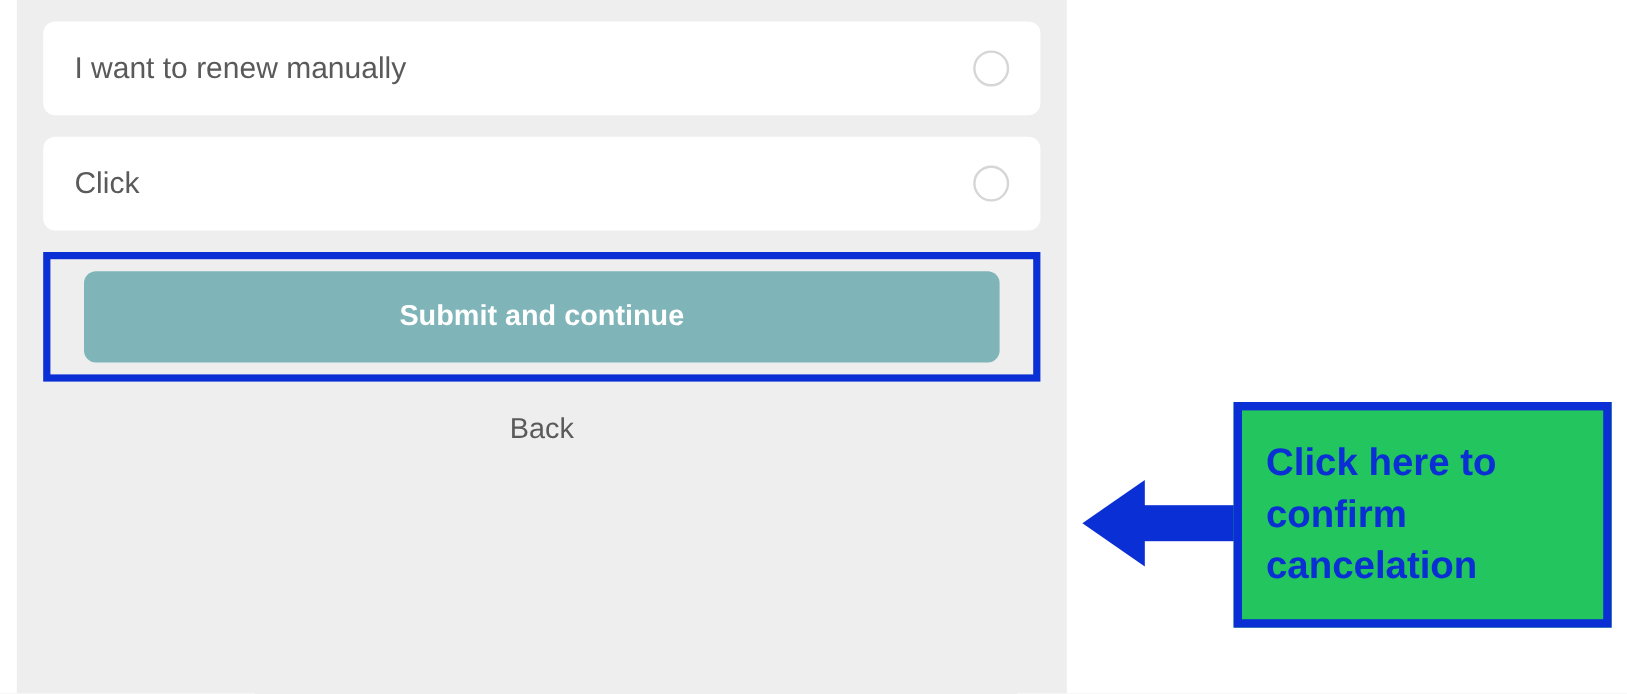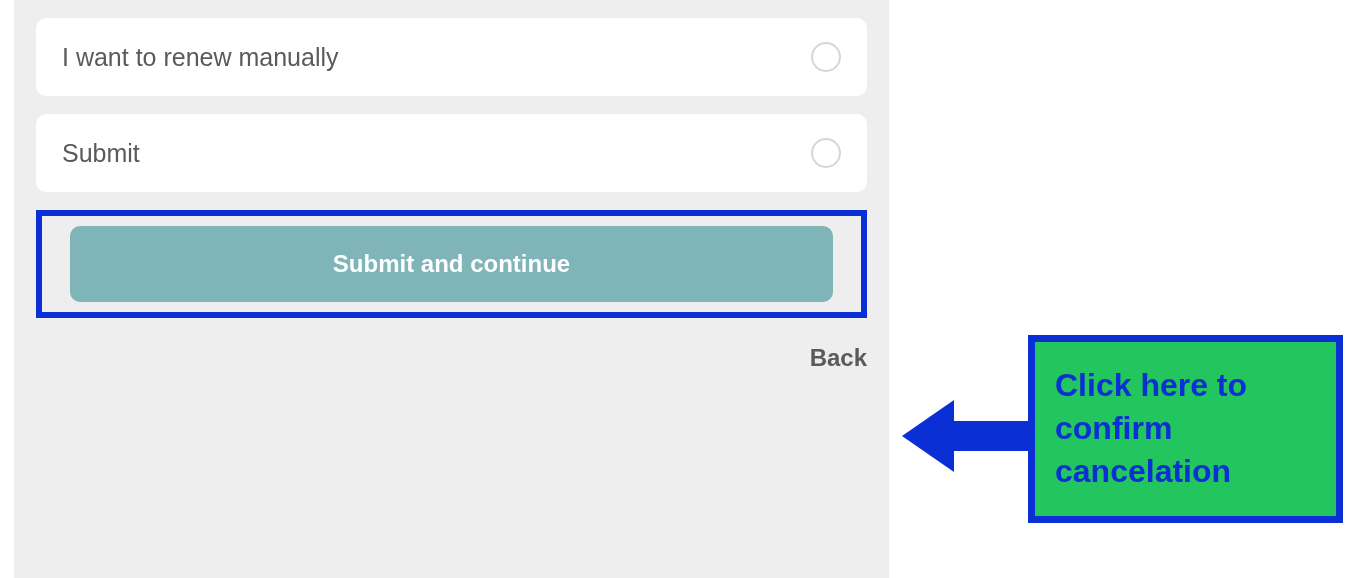--- a/index.html
+++ b/index.html
@@ -64,23 +64,22 @@
       cursor: pointer;
       filter: blur(0.3px);
     }
     .back-btn {
       width: 100%;
       background: transparent;
       color: #5a5a5a;
       border: none;
       padding: 20px 0;
       font-size: 24px;
-      font-weight: 700;
+      font-weight: 400;
       cursor: pointer;
-      text-align: right;
     }
     .callout-arrow {
       position: absolute;
       left: 902px;
       top: 400px;
       width: 130px;
       height: 72px;
     }
     .arrow-shaft {
       position: absolute;
@@ -121,21 +120,21 @@
 
 <div class="panel">
 
   <div class="option-card">
     <span class="option-label">I want to renew manually</span>
     <span class="radio-circle"></span>
   </div>
 
 
   <div class="option-card">
-    <span class="option-label">Submit</span>
+    <span class="option-label">Click</span>
     <span class="radio-circle"></span>
   </div>
 
   <div class="submit-wrapper">
     <button class="submit-btn">Submit and continue</button>
   </div>
 
   <button class="back-btn">Back</button>
 
 </div>

